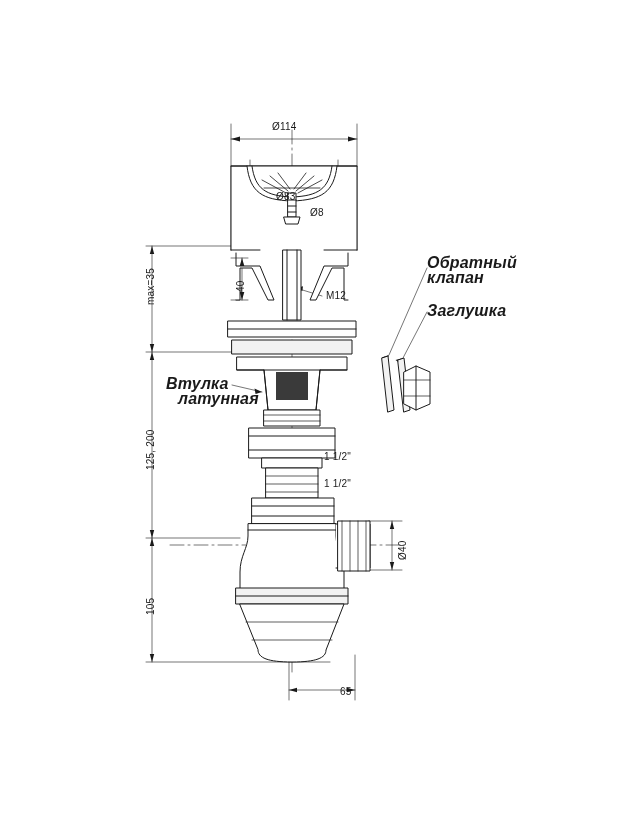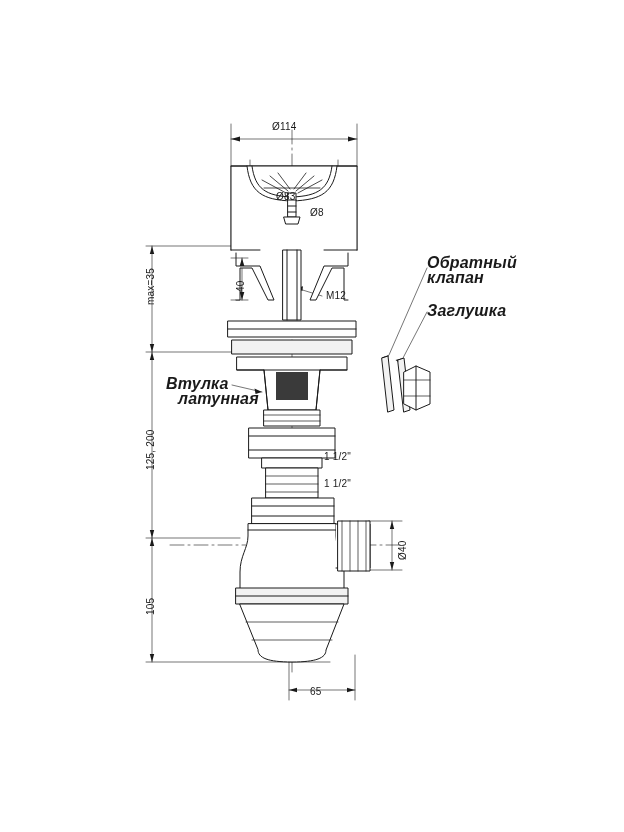--- a/index.html
+++ b/index.html
@@ -252,21 +252,21 @@
   <div class="lbl dim" style="left:326px; top:291px;">M12</div>
 
   <div class="lbl dim vert" style="left:236px; top:292px;">40</div>
   <div class="lbl dim vert" style="left:146px; top:305px;">max=35</div>
   <div class="lbl dim vert" style="left:146px; top:470px;">125, 200</div>
   <div class="lbl dim vert" style="left:146px; top:615px;">105</div>
   <div class="lbl dim vert" style="left:398px; top:560px;">Ø40</div>
 
   <div class="lbl dim" style="left:324px; top:452px;">1 1/2"</div>
   <div class="lbl dim" style="left:324px; top:479px;">1 1/2"</div>
-  <div class="lbl dim" style="left:302px; top:687px;padding-left:8px;">65</div>
+  <div class="lbl dim" style="left:332px; top:687px;padding-left:8px;">65</div>
 
   <div class="lbl callout" style="left:427px; top:255px;">Обратный</div>
   <div class="lbl callout" style="left:427px; top:270px;">клапан</div>
   <div class="lbl callout" style="left:427px; top:303px;">Заглушка</div>
   <div class="lbl callout" style="left:166px; top:376px;">Втулка</div>
   <div class="lbl callout" style="left:178px; top:391px;">латунная</div>
 
 </div>
 
 </body></html>

